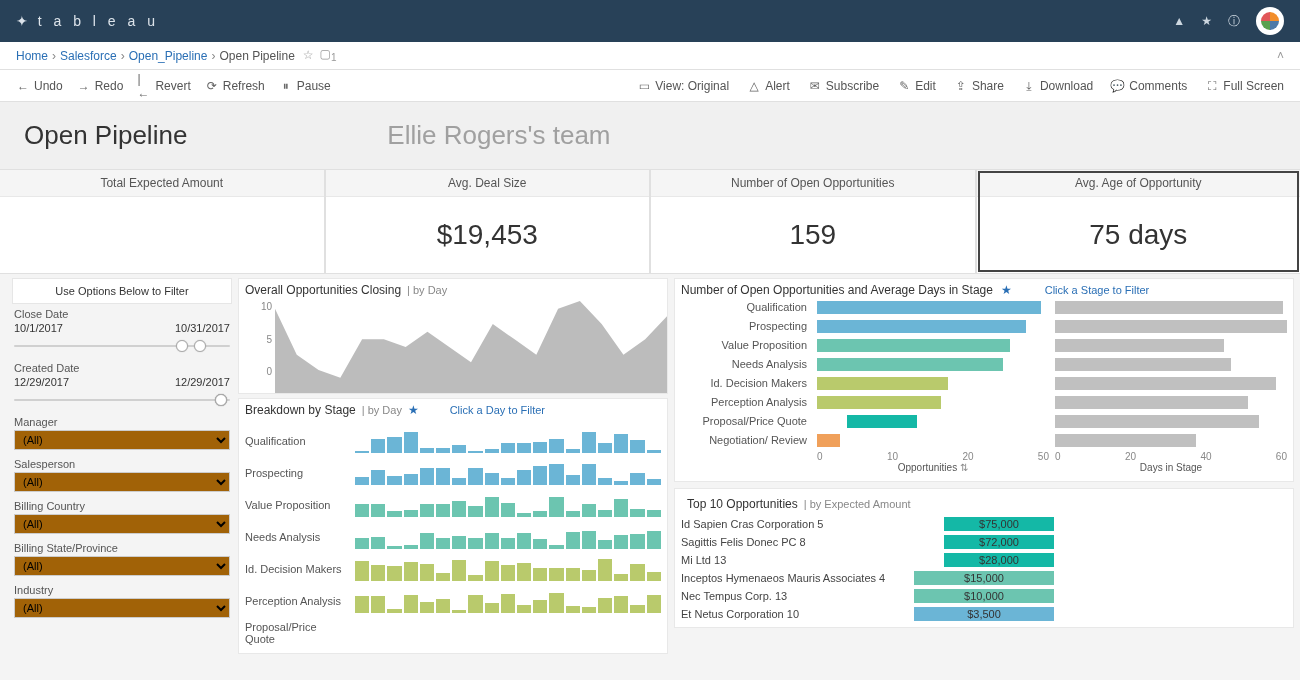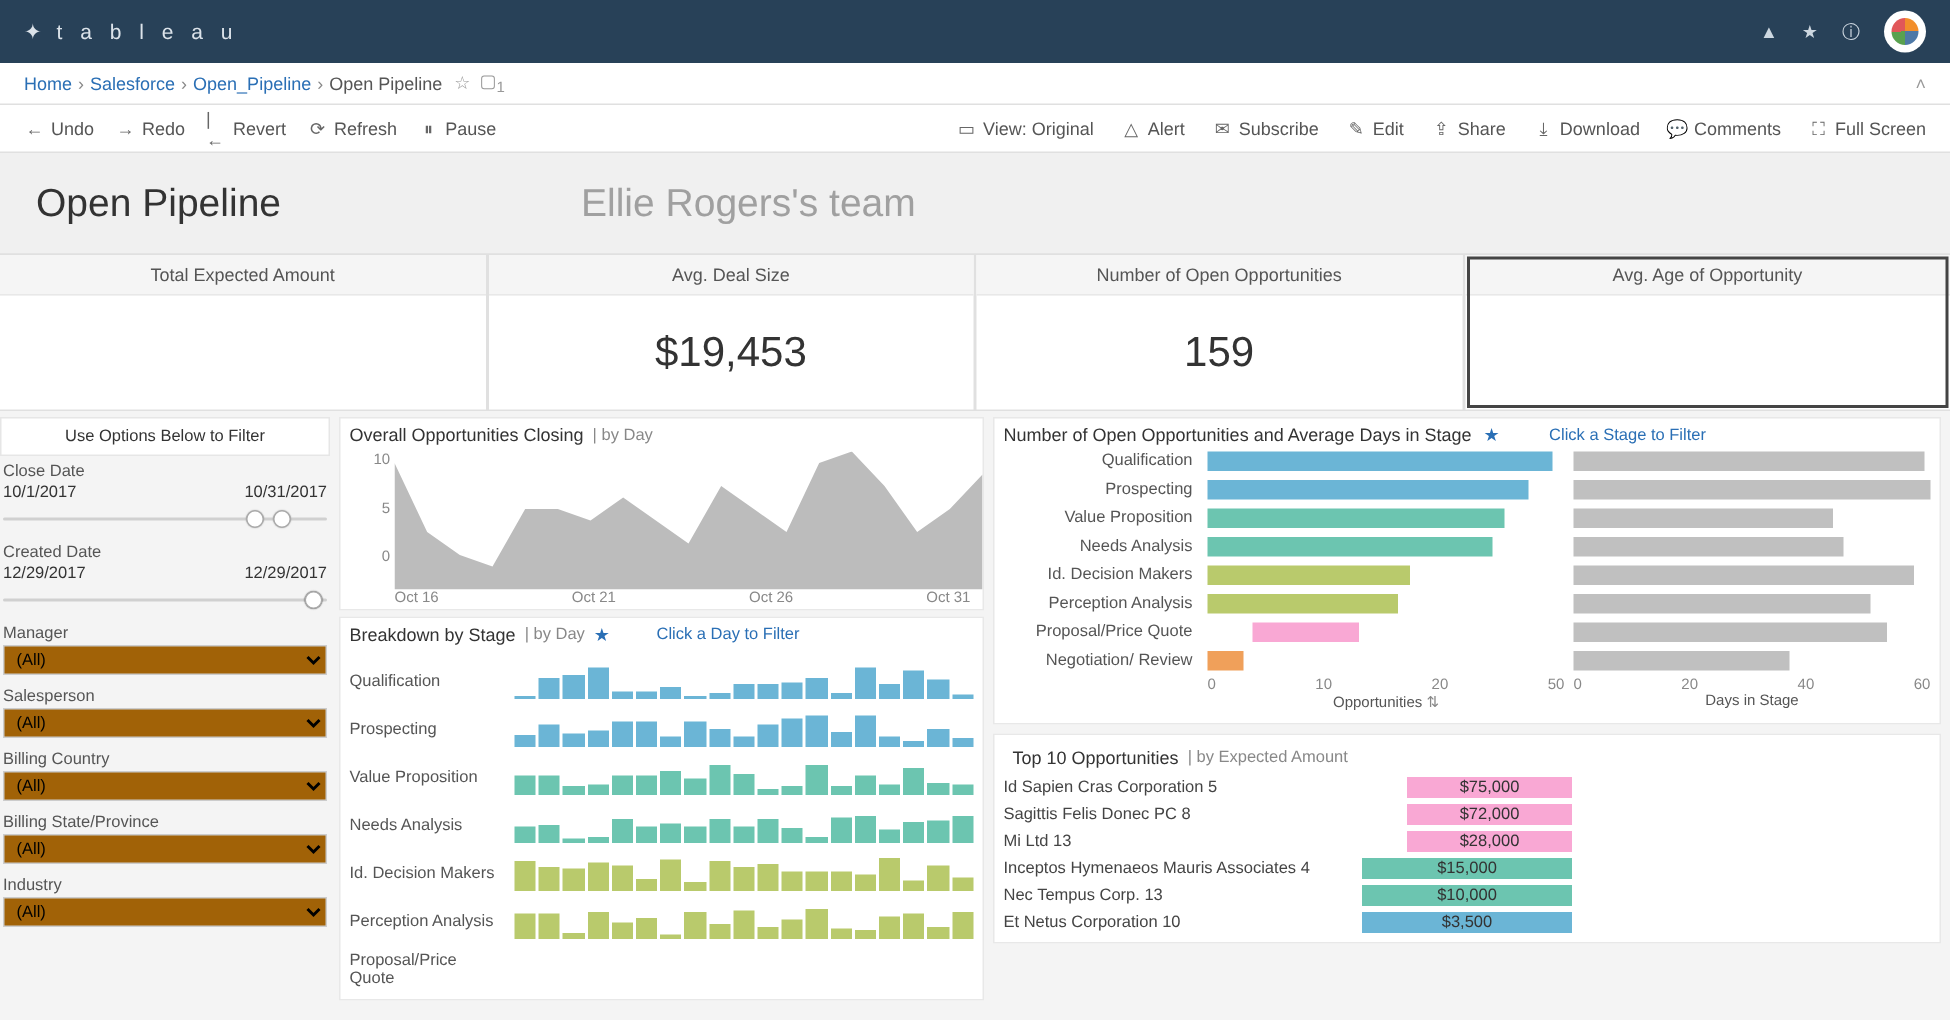--- a/index.html
+++ b/index.html
@@ -32,21 +32,21 @@
   .page-head { background: #f0f0f0; padding: 18px 24px; display: flex; align-items: center; }
   .page-title { font-size: 26px; font-weight: 300; color: #333; }
   .team-title { font-size: 26px; font-weight: 300; color: #a0a0a0; margin-left: 200px; }
   
   .kpi-row { display: grid; grid-template-columns: repeat(4, 1fr); gap: 2px; background: #e0e0e0; border-top: 1px solid #e0e0e0; border-bottom: 1px solid #e0e0e0;}
   .kpi { background: #fff; text-align: center; padding: 0; }
   .kpi-label { background: #f5f5f5; padding: 6px 0; font-size: 12px; color: #555; border-bottom: 1px solid #e8e8e8;}
   .kpi-val { font-size: 28px; font-weight: 300; padding: 22px 0; }
   .kpi.selected { outline: 2px solid #444; outline-offset: -3px; }
   
-  .body-grid { display: grid; grid-template-columns: 220px 430px 1fr; gap: 6px; padding: 4px 6px 0 0; background: #f4f4f4;}
+  .body-grid { display: grid; grid-template-columns: 220px 430px 1fr; gap: 6px; padding: 4px 6px 0 12px; background: #f4f4f4;}
   
   .filters { font-size: 11px; color: #333; }
   .filters-title { background: #fff; text-align: center; padding: 6px; font-weight: 500; border: 1px solid #e6e6e6;}
   .filter-block { padding: 4px 2px; }
   .flabel { color: #555; margin-bottom: 2px; }
   .date-range { display: flex; justify-content: space-between; font-size: 11px; }
   .slider { position: relative; height: 16px; margin-top: 4px; }
   .slider-track { position: absolute; top: 7px; left: 0; right: 0; height: 2px; background: #d0d0d0; border-radius: 2px;}
   .slider-thumb { position: absolute; top: 2px; width: 12px; height: 12px; border-radius: 50%; background: #fff; border: 1px solid #aaa; box-shadow: 0 0 1px rgba(0,0,0,.3);}
   .fselect { width: 100%; font-size: 11px; padding: 2px 4px; border: 1px solid #ccc; background: #a16207; }
@@ -78,21 +78,21 @@
   .axis-titles { display: grid; grid-template-columns: 130px 1fr 1fr; gap: 6px; font-size: 10px; color: #555;}
   .axis-title { text-align: center; }
   .sort-icon { color: #888; font-size: 10px; }
   .top10 { background: #fff; border: 1px solid #e8e8e8; padding: 4px 6px;}
   .t10-row { display: grid; grid-template-columns: 1fr 140px 1fr; align-items: center; height: 18px; font-size: 11px; }
   .t10-name { color: #444; white-space: nowrap; overflow: hidden; text-overflow: ellipsis; }
   .t10-val { text-align: center; padding: 1px 0;}
   .c-blue   { background: #6bb5d6; }
   .c-teal   { background: #6cc5b0; }
   .c-olive  { background: #b9ca6c; }
-  .c-yellow { background: #f9a8d4; margin-left: 30px; }
+  .c-yellow { background: #14b8a6; margin-left: 30px; }
   .c-orange { background: #f0a05a; }
   .c-grey   { background: #c0c0c0; }
 </style>
 </head>
 <body>
 
 <div class="topbar">
   <div class="logo">
     <span class="logo-icon">✦</span>
     <span>t a b l e a u</span>
@@ -186,20 +186,21 @@
     <div class="kpi">
       <div class="kpi-label">Avg. Deal Size</div>
       <div class="kpi-val">$19,453</div>
     </div>
     <div class="kpi">
       <div class="kpi-label">Number of Open Opportunities</div>
       <div class="kpi-val">159</div>
     </div>
     <div class="kpi selected">
       <div class="kpi-label">Avg. Age of Opportunity</div>
+      <div class="kpi-val">75 days</div>
     </div>
   </div>
 
 <div class="body-grid">
 
   <div class="filters">
     <div class="filters-title">Use Options Below to Filter</div>
     <div class="filter-block">
       <div class="flabel">Close Date</div>
       <div class="date-range">
@@ -246,26 +247,20 @@
       </div>
       <div class="area-chart">
         <div class="y-axis">
           <span>10</span>
           <span>5</span>
           <span>0</span>
         </div>
         <svg id="area-svg" viewBox="0 0 380 80" preserveAspectRatio="none">
             <path d="M 0 80 L 0 6.666666666666671 L 21.11111111111111 46.666666666666664 L 42.22222222222222 60 L 63.33333333333333 66.66666666666667 L 84.44444444444444 33.33333333333333 L 105.55555555555556 33.33333333333333 L 126.66666666666666 40 L 147.77777777777777 26.66666666666667 L 168.88888888888889 40 L 190 53.333333333333336 L 211.11111111111111 20 L 232.22222222222223 33.33333333333333 L 253.33333333333331 46.666666666666664 L 274.44444444444446 6.666666666666671 L 295.55555555555554 0 L 316.6666666666667 20 L 337.77777777777777 46.666666666666664 L 358.88888888888886 33.33333333333333 L 380 13.333333333333329 L 380 80 Z" fill="#bcbcbc"></path>
           </svg>
-      </div>
-      <div class="x-axis">
-        <span>Oct 16</span>
-        <span>Oct 21</span>
-        <span>Oct 26</span>
-        <span>Oct 31</span>
       </div>
     </div>
     <div class="card">
       <div class="card-head">
         <span>Breakdown by Stage</span>
         <span class="card-sub">| by Day</span>
         <span class="star-blue">★</span>
         <span class="link-hint">Click a Day to Filter</span>
       </div>
       <div class="stage-rows" id="stage-rows">

